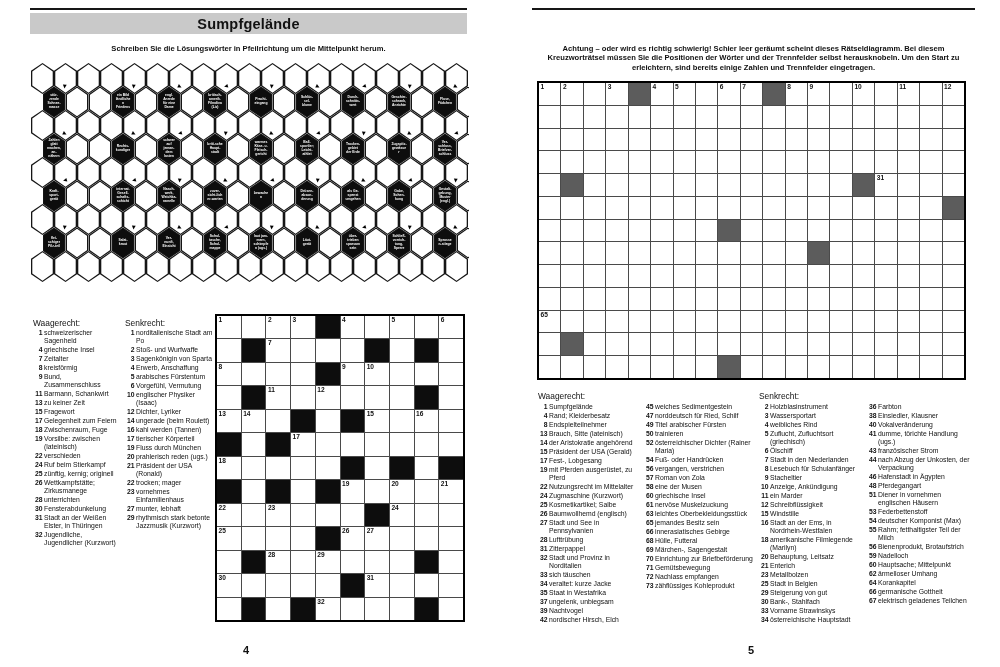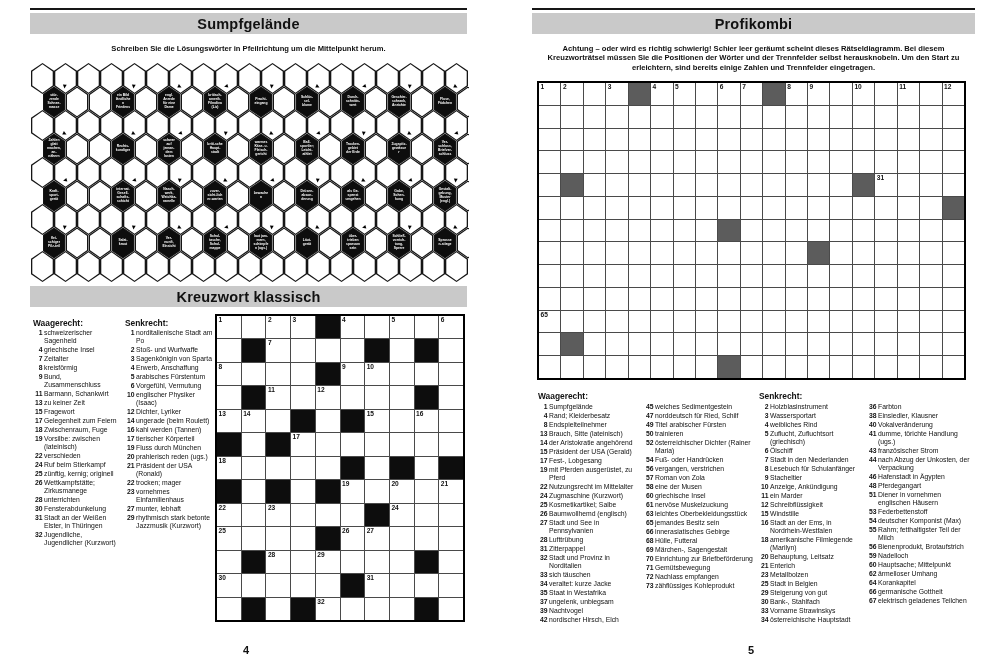--- a/index.html
+++ b/index.html
@@ -29,21 +29,21 @@
   
   .grid{position:absolute;display:grid;gap:1px;background:#4a4a4a;border:2px solid #000;}
   .grid .cell{background:#fff;position:relative;}
   .grid .cell i{font-style:normal;font-weight:700;font-size:6.6px;line-height:1;
     position:absolute;top:1px;left:1.5px;}
   #gridClassic{left:187px;top:306px;width:250px;height:308px;}
   #gridClassic .blk{background:var(--black_cell);}
   #gridPro{left:7px;top:73px;width:429px;height:299px;}
   #gridPro .blk{background:var(--gray_cell);}
   
-  .lhead{position:absolute;font-size:8.4px;font-weight:700;}
+  .lhead{position:absolute;font-size:8.4px;font-weight:400;}
   .clues{position:absolute;}
   .ci{display:flex;margin-bottom:1px;}
   .ci b{flex:none;min-width:11px;text-align:right;font-size:6.8px;line-height:1.18;padding-right:1.5px;}
   .ci span{font-size:6.8px;line-height:1.18;}
   .pn{position:absolute;bottom:4px;font-size:11px;font-weight:700;}
 </style>
 </head>
 <body>
 
 <div class="page" id="pageL">
@@ -597,23 +597,20 @@
         <span class="hexin"></span>
       </div>
       <div class="hex" style="left: 391px; top: 188px;">
         <span class="hexin"></span>
       </div>
       <div class="hex" style="left: 414px; top: 188px;">
         <span class="hexin"></span>
       </div>
     </div>
 
-  <div class="bar" style="top:278px">
-    <span>Kreuzwort klassisch</span>
-  </div>
 
   <div class="lhead" style="left:5px;top:310px">Waagerecht:</div>
   <div class="clues" style="left:5px;top:321px;width:87px">
       <div class="ci">
         <b>1</b>
         <span>schweizerischer Sagenheld</span>
       </div>
       <div class="ci">
         <b>4</b>
         <span>griechische Insel</span>
@@ -959,23 +956,20 @@
       <div class="cell"></div>
       <div class="cell blk"></div>
       <div class="cell"></div>
     </div>
 
   <div class="pn" style="left:215px">4</div>
 </div>
 
 <div class="page" id="pageR">
   <div class="toprule"></div>
-  <div class="bar" style="top:5px">
-    <span>Profikombi</span>
-  </div>
   <div class="instr" style="top:36px;padding:0 8px">Achtung – oder wird es richtig schwierig! Schier leer geräumt scheint dieses Rätseldiagramm. Bei diesem Kreuzworträtsel müssen Sie die Positionen der Wörter und der Trennfelder selbst herausknobeln. Um den Start zu erleichtern, sind bereits einige Zahlen und Trennfelder eingetragen.</div>
 
   <div class="grid" id="gridPro" style="grid-template-columns: repeat(19, 1fr); grid-template-rows: repeat(13, 1fr);">
       <div class="cell">
         <i>1</i>
       </div>
       <div class="cell">
         <i>2</i>
       </div>
       <div class="cell"></div>

